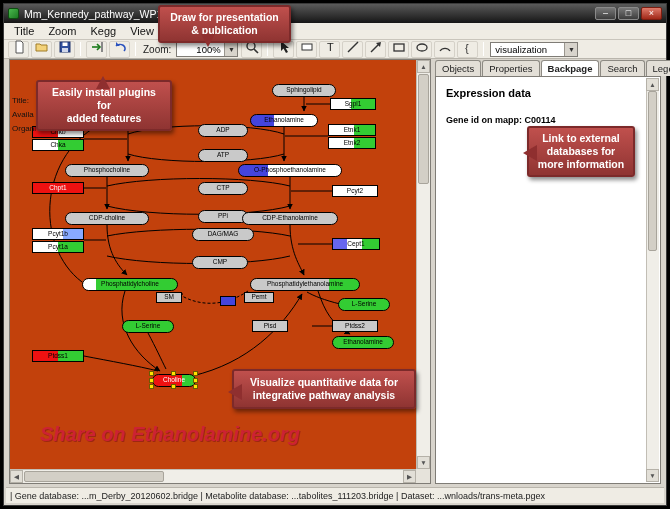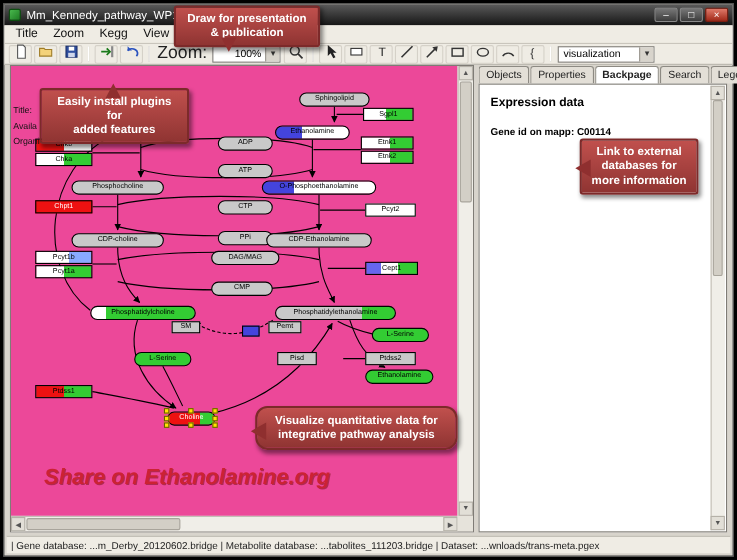--- a/index.html
+++ b/index.html
@@ -13,28 +13,28 @@
   .titlebar .title-text{font-size:10.5px;white-space:nowrap;overflow:hidden;flex:1;}
   .win-btn{width:21px;height:13px;margin-left:2px;border:1px solid #8a8a8a;border-radius:2px;background:linear-gradient(#777,#3d3d3d);color:#fff;font-size:9px;line-height:11px;text-align:center;}
   .win-btn.close{background:linear-gradient(#e07a6a,#a02818);border-color:#7c1d10;}
 
   
   .menubar{position:absolute;left:0;top:19px;right:0;height:17px;background:#efece4;border-bottom:1px solid #c9c5bc;display:flex;align-items:center;padding-left:3px;}
   .menu-item{font-size:11px;padding:1px 7px;color:#111;}
   .toolbar{position:absolute;left:0;top:36px;right:0;height:19px;background:#efece4;border-bottom:1px solid #b9b5ac;display:flex;align-items:center;padding-left:3px;}
   .tb-btn{width:21px;height:17px;display:flex;align-items:center;justify-content:center;border:1px solid #d5d1c8;border-radius:2px;background:#efece4;margin:0 1px;}
   .tb-sep{width:1px;height:14px;background:#a9a59c;margin:0 4px;border-right:1px solid #fff;}
-  .tb-label{font-size:16px;margin:16px 3px;color:#222;}
+  .tb-label{font-size:10px;margin:16px 3px;color:#222;}
   .combo{height:15px;background:#fff;border:1px solid #7f7c76;display:flex;align-items:center;font-size:9.5px;padding-left:4px;justify-content:space-between;margin:0 2px;}
   .combo .arrow-box{width:13px;height:13px;background:#d8d4cc;border-left:1px solid #9a968e;display:flex;align-items:center;justify-content:center;font-size:7px;color:#333;}
 
   
   .content{position:absolute;left:5px;right:5px;top:55px;bottom:21px;}
   .canvas{position:absolute;left:0;top:0;width:422px;height:100%;border:1px solid #7f7c76;background:#fff;}
-  .diagram{position:absolute;left:0;top:0;right:14px;bottom:14px;background:#ec4899;overflow:hidden;}
+  .diagram{position:absolute;left:0;top:0;right:14px;bottom:14px;background:#c2410c;overflow:hidden;}
   .edge-layer{position:absolute;left:0;top:0;}
   .side-label{position:absolute;font-size:8px;color:#111;white-space:nowrap;}
 
   .node{position:absolute;border:1px solid #000;font-size:6.5px;line-height:1;display:flex;align-items:center;justify-content:center;text-align:center;overflow:hidden;white-space:nowrap;color:#000;background:#fff;}
   .node.pill{border-radius:7px;}
   .handle{position:absolute;width:5px;height:5px;background:#ffe400;border:1px solid #6b5c00;z-index:5;}
 
   
   .v-scroll{position:absolute;top:0;right:0;bottom:14px;width:14px;background:#f0eee8;border-left:1px solid #c2beb5;}
   .h-scroll{position:absolute;left:0;right:14px;bottom:0;height:14px;background:#f0eee8;border-top:1px solid #c2beb5;}
@@ -329,17 +329,17 @@
   </div>
 
   <div>
       <div class="callout pt-bottom" style="left: 158px; top: 5px; width: 133px; min-height: 36px;">Draw for presentation
 &amp; publication</div>
       <div class="callout pt-top" style="left: 36px; top: 80px; width: 136px; min-height: 38px;">Easily install plugins for
 added features</div>
       <div class="callout pt-left" style="left: 527px; top: 126px; width: 108px; min-height: 50px;">Link  to external
 databases  for
 more information</div>
-      <div class="callout pt-left" style="left: 232px; top: 369px; width: 184px; min-height: 40px; border-radius: 11px;">Visualize quantitative  data  for
+      <div class="callout pt-left" style="left: 232px; top: 369px; width: 184px; min-height: 40px;">Visualize quantitative  data  for
 integrative pathway analysis</div>
     </div>
   <div class="share-text" style="left:40px;top:423px;">Share on Ethanolamine.org</div>
 </div>
 
 </body></html>

